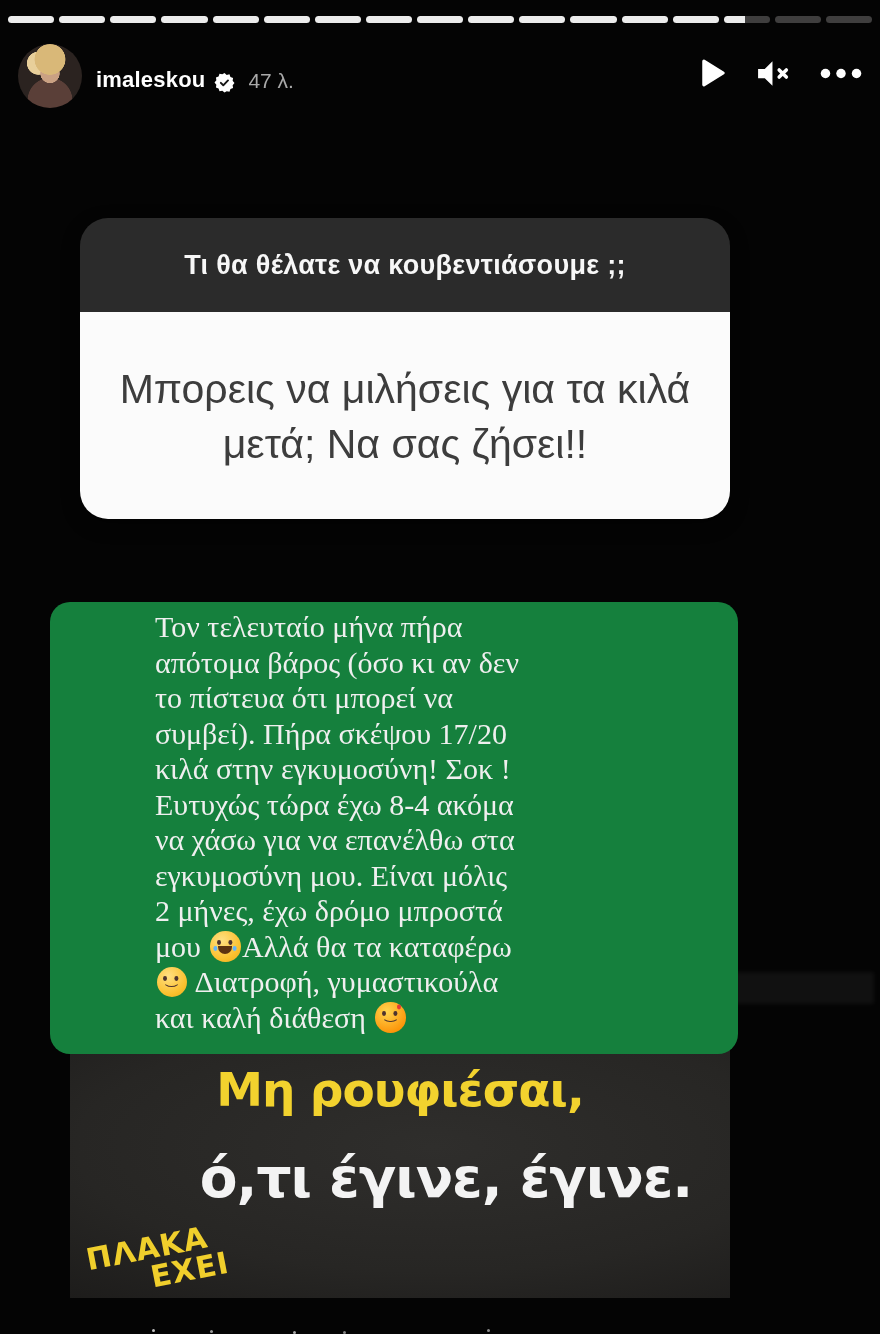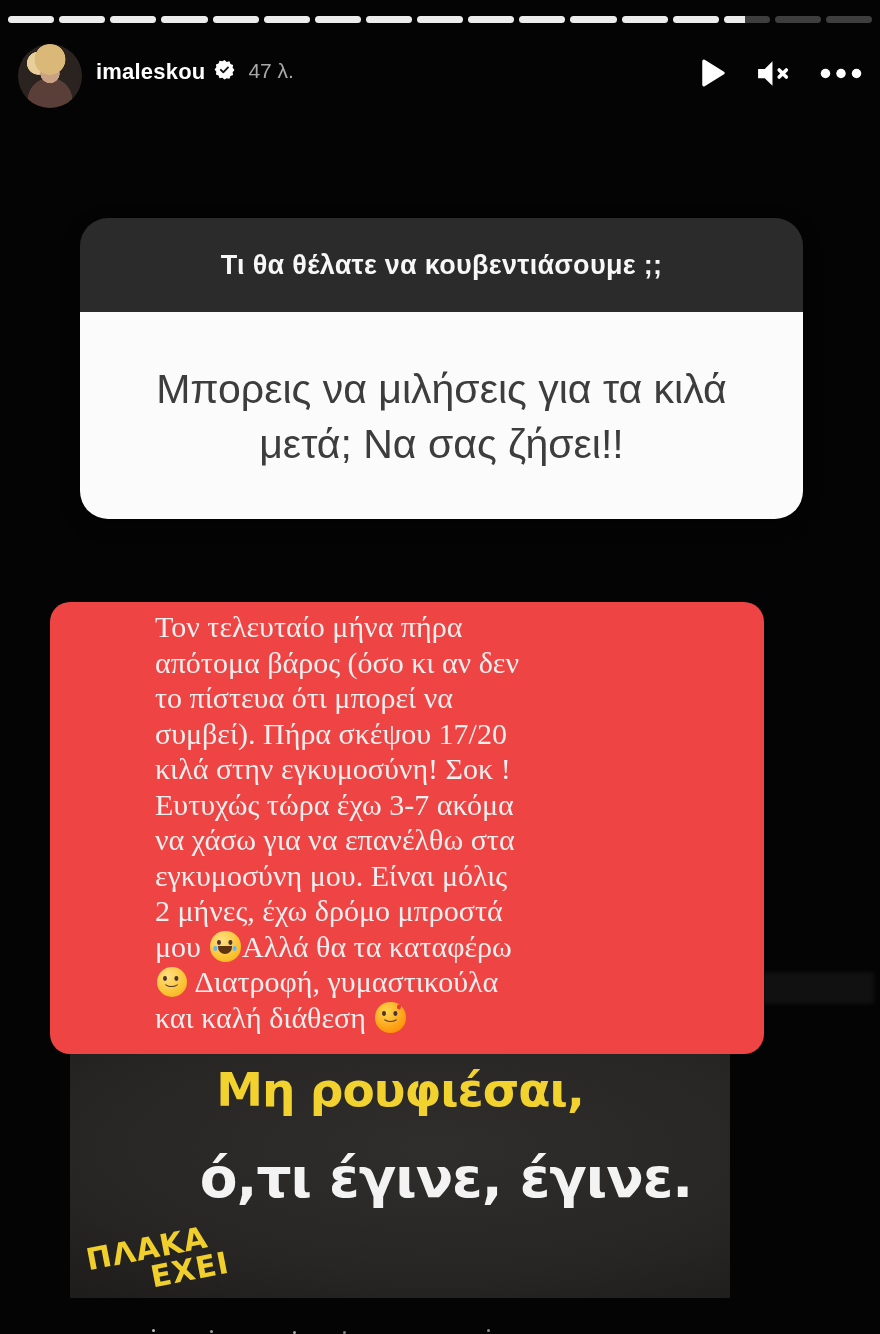--- a/index.html
+++ b/index.html
@@ -23,32 +23,32 @@
     position:absolute;left:18px;top:44px;width:64px;height:64px;border-radius:50%;
     background:
       radial-gradient(circle at 50% 24%, #d9b878 0 26%, rgba(0,0,0,0) 27%),
       radial-gradient(circle at 50% 46%, #caa183 0 20%, rgba(0,0,0,0) 21%),
       radial-gradient(circle at 50% 88%, #5a3f38 0 34%, rgba(0,0,0,0) 35%),
       radial-gradient(circle at 32% 30%, #e8cf9a 0 18%, rgba(0,0,0,0) 19%),
       radial-gradient(circle at 50% 50%, #2b2320 0 70%, #191513 100%);
   }
   .user-row{
     position:absolute;left:96px;top:59px;height:34px;
-    display:flex;align-items:flex-start;gap:9px;
+    display:flex;align-items:flex-end;gap:9px;
   }
   .username{color:#ffffff;font-size:22px;font-weight:bold;letter-spacing:.2px;}
   .badge{width:21px;height:21px;display:inline-block;}
   .timestamp{color:#a9a9a9;font-size:21px;margin-left:4px;}
 
   .controls{position:absolute;right:18px;top:58px;display:flex;align-items:center;gap:28px;}
   .ctl{display:inline-flex;align-items:center;justify-content:center;}
 
   
   .sticker{
-    position:absolute;left:80px;top:218px;width:723px;
+    position:absolute;left:80px;top:218px;width:650px;
     border-radius:28px;box-shadow:0 6px 18px rgba(0,0,0,.45);
   }
   .sticker-head{
     height:94px;background:#2b2b2b;border-radius:28px 28px 0 0;
     display:flex;align-items:center;justify-content:center;
   }
   .sticker-head-text{color:#f7f7f7;font-size:27px;font-weight:bold;letter-spacing:.3px;}
   .sticker-body{
     background:#fbfbfb;border-radius:0 0 28px 28px;
     padding:50px 20px 47px 20px;text-align:center;
@@ -59,21 +59,21 @@
   .band{
     position:absolute;left:56px;top:972px;width:818px;height:32px;
     background:rgba(255,255,255,0.055);filter:blur(2px);z-index:2;
   }
   .meme{
     position:absolute;left:70px;top:1046px;width:660px;height:252px;z-index:1;
     background:radial-gradient(120% 110% at 55% 40%, #2f2e2c 0%, #272624 45%, #1a1918 80%, #141313 100%);
   }
   .answer-card{
     position:absolute;left:50px;top:602px;width:688px;height:452px;
-    background:#ef4444;border-radius:20px;z-index:3;padding-left:26px;
+    background:#15803d;border-radius:20px;z-index:3;
   }
   .answer-text{
     position:absolute;left:105px;top:7px;right:10px;
     font-family:"Liberation Serif", serif;
     color:#efefef;font-size:30px;line-height:35.5px;white-space:nowrap;
   }
 
   
   .emoji{display:inline-block;width:1.02em;height:1.02em;border-radius:50%;
     background:radial-gradient(circle at 38% 30%,#ffe082,#fbc02d 65%,#e8a91c);
@@ -184,21 +184,21 @@
   <div class="meme"></div>
   <div class="band"></div>
 
   <div class="answer-card">
     <div class="answer-text">
       <div class="rich">Τον τελευταίο μήνα πήρα</div>
       <div class="rich">απότομα βάρος (όσο κι αν δεν</div>
       <div class="rich">το πίστευα ότι μπορεί να</div>
       <div class="rich">συμβεί). Πήρα σκέψου 17/20</div>
       <div class="rich">κιλά στην εγκυμοσύνη! Σοκ !</div>
-      <div class="rich">Ευτυχώς τώρα έχω 3-7 ακόμα</div>
+      <div class="rich">Ευτυχώς τώρα έχω 8-4 ακόμα</div>
       <div class="rich">να χάσω για να επανέλθω στα</div>
       <div class="rich">εγκυμοσύνη μου. Είναι μόλις</div>
       <div class="rich">2 μήνες, έχω δρόμο μπροστά</div>
       <div class="rich">μου <span class="emoji emoji-joy"></span>Αλλά θα τα καταφέρω</div>
       <div class="rich"><span class="emoji emoji-slight"></span> Διατροφή, γυμαστικούλα</div>
       <div class="rich">και καλή διάθεση <span class="emoji emoji-hearts"></span></div>
     </div>
   </div>
 
   <div class="meme-line1">Μη ρουφιέσαι,</div>

